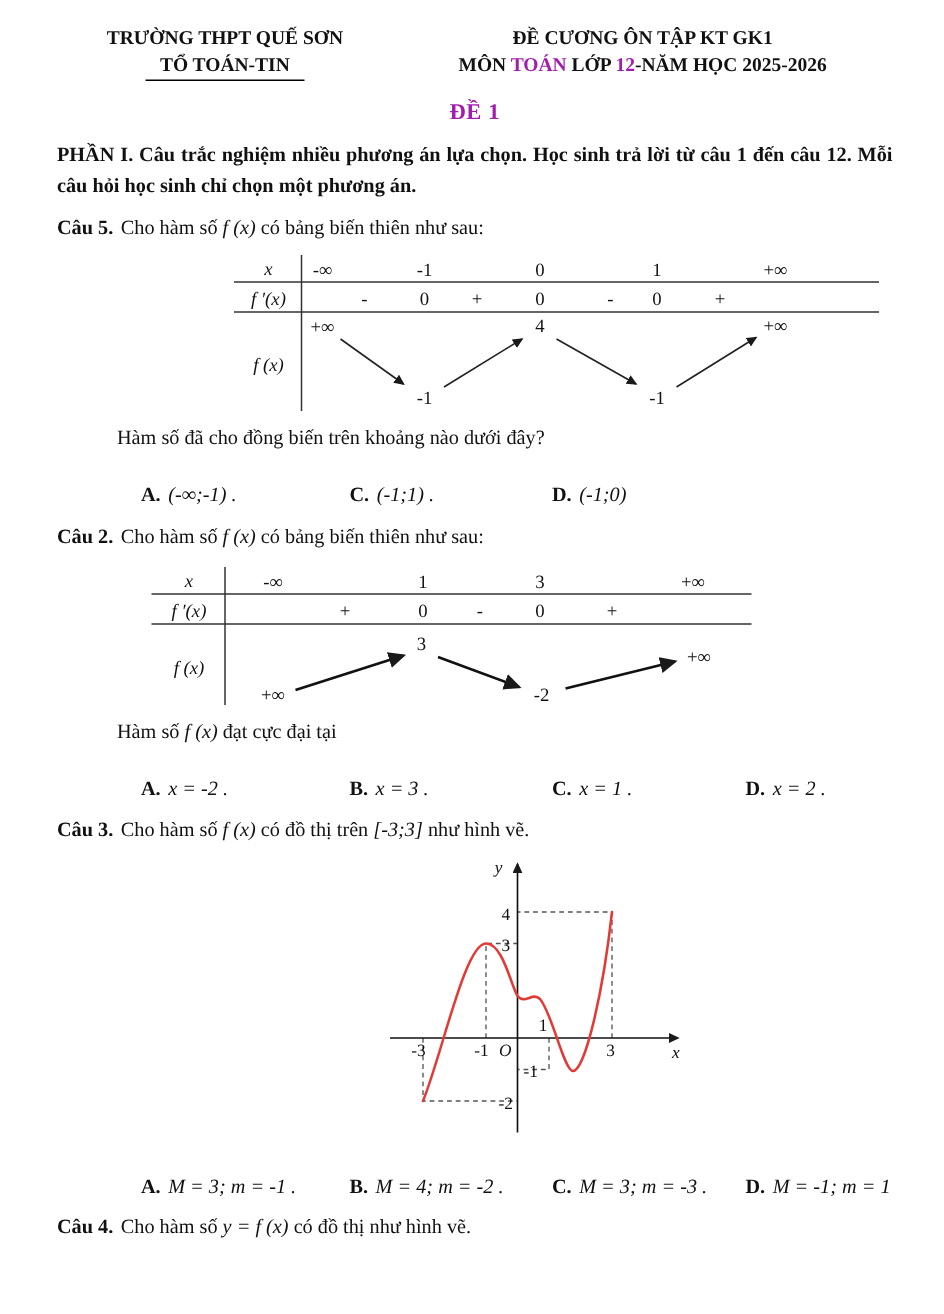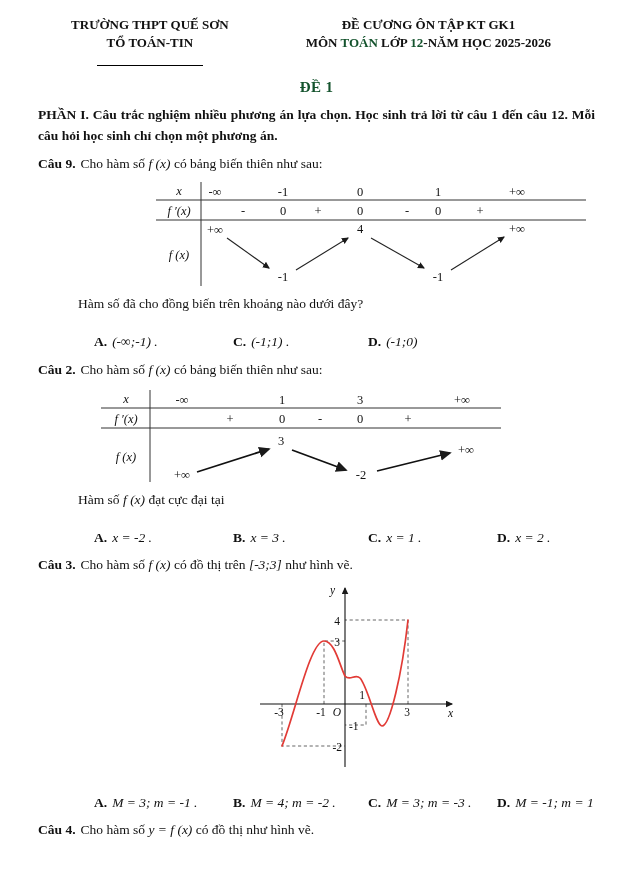--- a/index.html
+++ b/index.html
@@ -3,25 +3,25 @@
 <meta charset="utf-8">
 <style>
   * { margin:0; padding:0; box-sizing:border-box; }
   html,body { background:#fff; }
   .page {
     width:629px; height:876px; background:#fff; overflow:hidden;
     font-family:"Liberation Serif", serif; font-size:13.5px; color:#111;
     padding:16px 34px 0 38px; position:relative;border-radius:29px;
   }
   .bold { font-weight:bold; }
-  .red  { color:#14532d; }
+  .red  { color:#a21caf; }
   .header { display:flex; justify-content:space-between; text-align:center; font-size:13px; line-height:1.4; }
   .header-left { width:225px; }
   .header-right { width:335px; }
-  .dept-underline { display:inline-block; border-bottom:1.3px solid #000; padding:0 10px 13px; }
+  .dept-underline { display:inline-block; border-bottom:1.3px solid #000; padding:0 10px 1px; }
   .paper-no { text-align:center; font-weight:bold; font-size:15px; margin:13px 0 9px; letter-spacing:.4px; }
   .part-heading { font-weight:bold; line-height:1.55; text-align:justify; margin-bottom:4px; }
   .q-line { margin-top:7px; line-height:1.55; }
   .q-label { font-weight:bold; margin-right:5px; }
   .math { font-style:italic; }
   .stem { margin-left:40px; margin-top:3px; line-height:1.5; }
   .options { display:grid; grid-template-columns:139px 135px 129px auto; margin-left:56px; margin-top:18px; line-height:1.5; }
   .opt-label { font-weight:bold; margin-right:5px; }
   .fig-bbt1 { margin:6px 0 2px 117px; }
   .fig-bbt2 { margin:8px 0 2px 62px; }
@@ -54,21 +54,21 @@
       <div class="bold">ĐỀ CƯƠNG ÔN TẬP KT GK1</div>
       <div class="bold"><span>MÔN </span><span class="red">TOÁN</span><span> LỚP </span><span class="red">12</span><span>-NĂM HỌC 2025-2026</span></div>
     </div>
   </div>
 
   <div class="paper-no red">ĐỀ 1</div>
 
   <p class="part-heading">PHẦN I. Câu trắc nghiệm nhiều phương án lựa chọn. Học sinh trả lời từ câu 1 đến câu 12. Mỗi câu hỏi học sinh chỉ chọn một phương án.</p>
 
   <div>
-    <p class="q-line"><span class="q-label">Câu 9.</span><span>Cho hàm số </span><span class="math">f (x)</span><span> có bảng biến thiên như sau:</span></p>
+    <p class="q-line"><span class="q-label">Câu 5.</span><span>Cho hàm số </span><span class="math">f (x)</span><span> có bảng biến thiên như sau:</span></p>
 
     <div class="fig-bbt1">
       <svg width="432" height="106" viewBox="0 0 432 106">
         <defs>
           <marker id="ah1" markerWidth="9" markerHeight="9" refX="5.5" refY="3" orient="auto">
             <path d="M0,0 L6.5,3 L0,6 Z" fill="#1a1a1a"></path>
           </marker>
         </defs>
         <line x1="46" y1="1" x2="46" y2="105" class="tl"></line>
         <line x1="1" y1="19" x2="431" y2="19" class="tl"></line>

